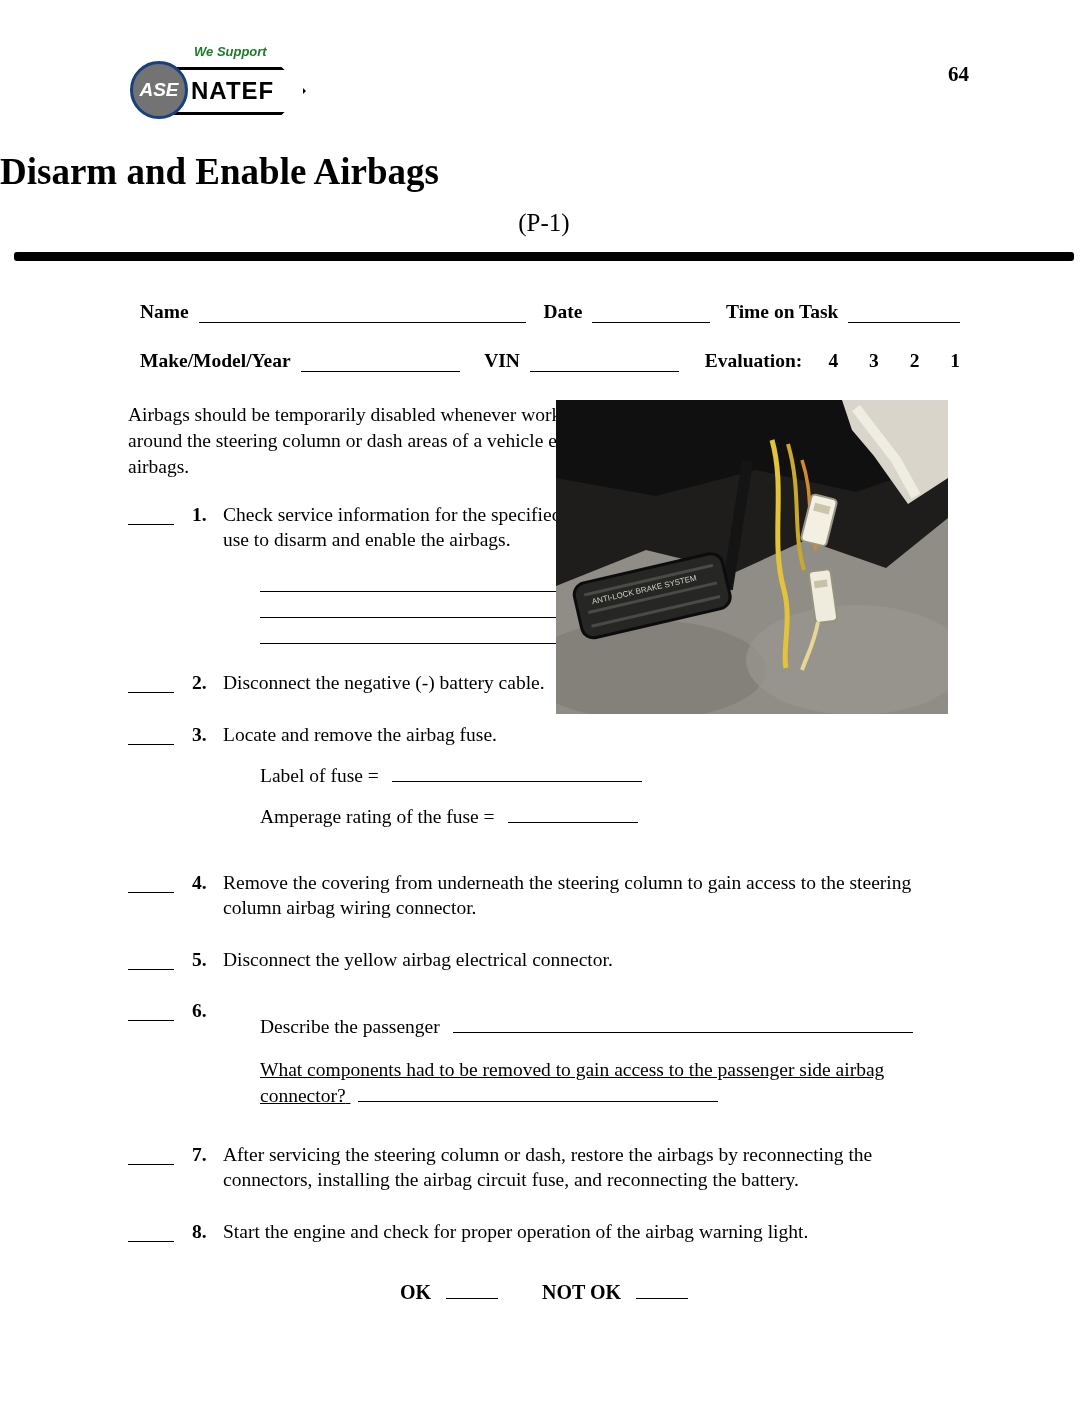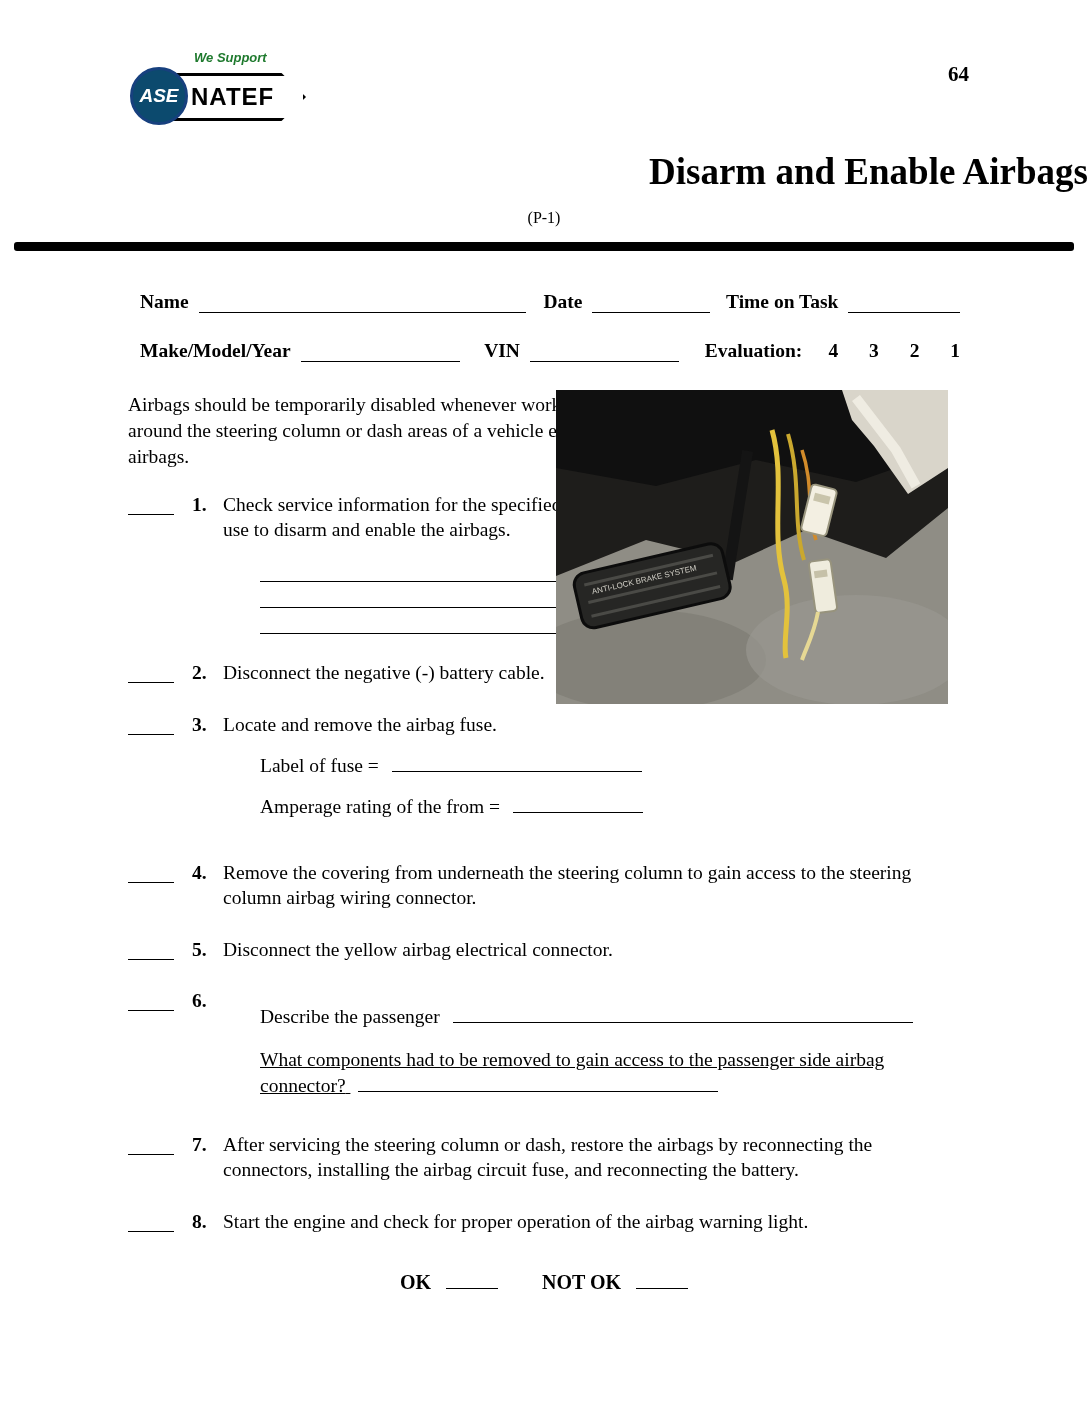--- a/index.html
+++ b/index.html
@@ -13,34 +13,34 @@
     overflow: hidden;
   }
   .page-number {
     position: absolute;
     top: 62px;
     right: 119px;
     font-size: 21px;
     font-weight: bold;
   }
   
-  .logo { position: absolute; top: 50px; left: 130px; width: 180px; }
+  .logo { position: absolute; top: 44px; left: 130px; width: 180px; }
   .we-support {
     font-family: "Liberation Sans", sans-serif;
     font-style: italic;
     font-weight: bold;
     color: #1f7a2e;
     font-size: 13px;
     margin-left: 64px;
   }
   .logo-row { position: relative; height: 56px; margin-top: 2px; }
   .ase-badge {
     position: absolute; left: 0; top: 0;
     width: 52px; height: 52px;
-    background: #0c4a6e;
+    background: #737373;
     border-radius: 50%;
     border: 3px solid #17407e;
     display: flex; align-items: center; justify-content: center;
     z-index: 2;
   }
   .ase-badge span {
     color: #fff; font-family: "Liberation Sans", sans-serif;
     font-style: italic; font-weight: bold; font-size: 19px;
   }
   .natef-arrow {
@@ -52,27 +52,27 @@
     display: flex; align-items: center; justify-content: flex-start;
   }
   .natef-arrow span {
     font-family: "Liberation Sans", sans-serif;
     font-weight: bold; font-size: 24px; letter-spacing: 1px;
     margin-left: 18px;
   }
   
   .title {
     margin: 150px 0 16px 0;
-    text-align: right;
+    text-align: left;
     font-size: 37px;
     font-weight: bold;
   }
   .meets-line { text-align: center; font-size: 19.5px; margin-top: 8px; }
   .meets-line b { margin-right: 8px; }
-  .priority { text-align: center; font-size: 16px; margin-top: 3px; }
+  .priority { text-align: center; font-size: 25px; margin-top: 3px; }
   .rule {
     height: 9px; background: #000;
     margin: 15px 14px 0 14px; border-radius: 3px;
   }
   
   .form-rows { padding: 0 128px; margin-top: 40px; font-size: 19.5px; }
   .form-row { display: flex; align-items: flex-end; white-space: nowrap; margin-left: 12px; }
   .form-row + .form-row { margin-top: 27px; }
   .flabel { font-weight: bold; }
   .blank {
@@ -222,21 +222,21 @@
     <div class="step narrow">
       <span class="blank score-blank"></span>
       <span class="step-num">3.</span>
       <div class="step-body">
         <div>Locate and remove the airbag fuse.</div>
         <div class="sub-row">
           <span>Label of fuse =</span>
           <span class="inline-blank w250"></span>
         </div>
         <div class="sub-row">
-          <span>Amperage rating of the from =</span>
+          <span>Amperage rating of the fuse =</span>
           <span class="inline-blank w130"></span>
         </div>
       </div>
     </div>
 
     <div class="step" style="margin-top:40px;">
       <span class="blank score-blank"></span>
       <span class="step-num">4.</span>
       <div class="step-body" style="max-width:690px;">
         <div>Remove the covering from underneath the steering column to gain access to the steering column airbag wiring connector.</div>

